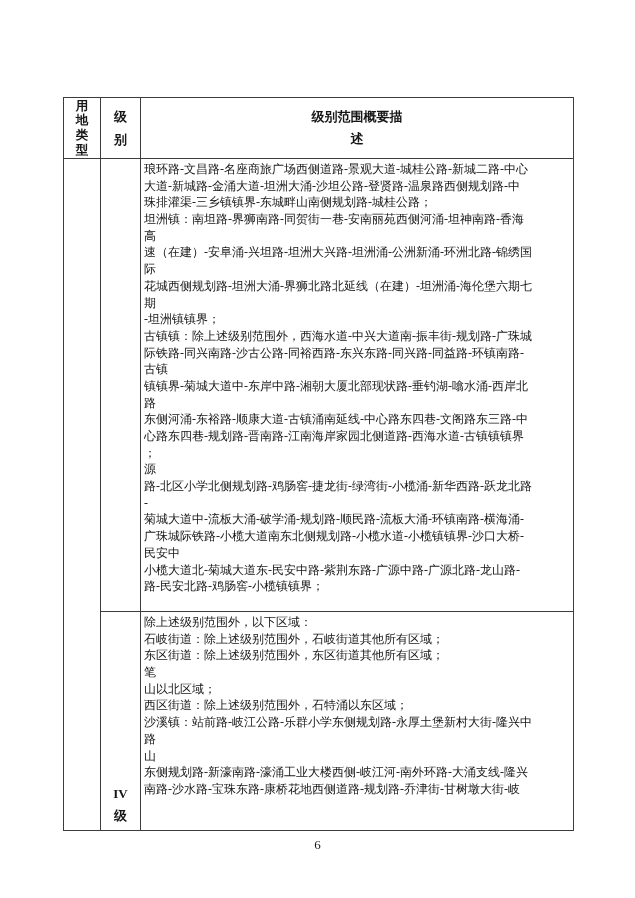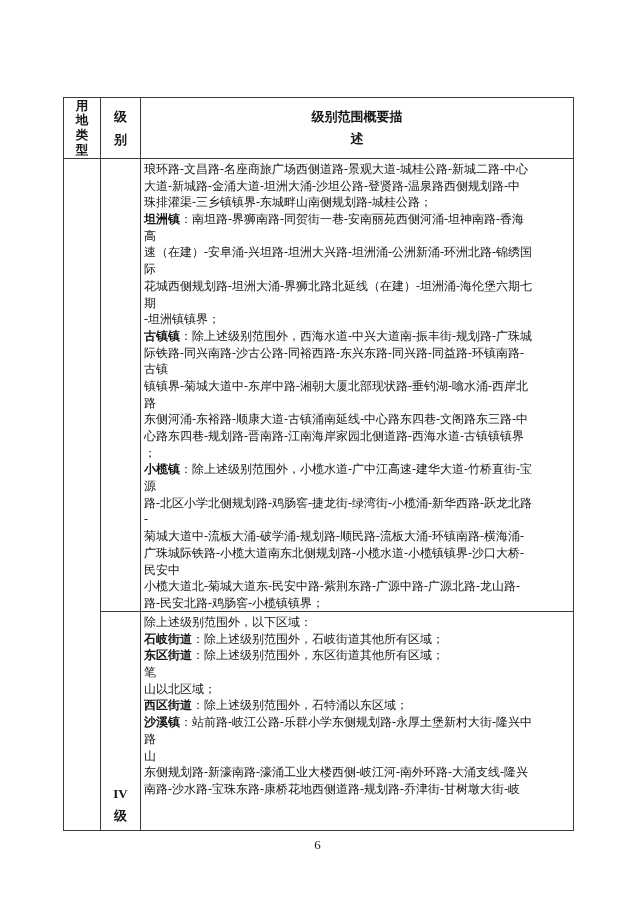--- a/index.html
+++ b/index.html
@@ -39,21 +39,21 @@
     display:flex; flex-direction:column; justify-content:flex-end; align-items:center;
     padding-bottom:3px; font-weight:bold; font-size:13px;
   }
   .lvl.r2 div { line-height:22px; }
   .txt {
     padding:2px 1px 0 3px;
     font-size:12px; line-height:16.7px;
     white-space:nowrap;
   }
   .tline { height:16.7px; }
-  .tline b { font-weight:bold; }
+  .tline b { font-weight:normal; }
   .page-number {
     position:absolute; top:837px; left:0; width:635px;
     text-align:center; font-size:13px; color:#1a1a1a;
   }
 </style>
 </head>
 <body>
 
 <div class="page">
 
@@ -92,21 +92,20 @@
         <div class="tline">期</div>
         <div class="tline">-坦洲镇镇界；</div>
         <div class="tline"><b>古镇镇</b>：除上述级别范围外，西海水道-中兴大道南-振丰街-规划路-广珠城</div>
         <div class="tline">际铁路-同兴南路-沙古公路-同裕西路-东兴东路-同兴路-同益路-环镇南路-</div>
         <div class="tline">古镇</div>
         <div class="tline">镇镇界-菊城大道中-东岸中路-湘朝大厦北部现状路-垂钓湖-噏水涌-西岸北</div>
         <div class="tline">路</div>
         <div class="tline">东侧河涌-东裕路-顺康大道-古镇涌南延线-中心路东四巷-文阁路东三路-中</div>
         <div class="tline">心路东四巷-规划路-晋南路-江南海岸家园北侧道路-西海水道-古镇镇镇界</div>
         <div class="tline">；</div>
-        <div class="tline"><b>小榄镇</b>：除上述级别范围外，小榄水道-广中江高速-建华大道-竹桥直街-宝</div>
         <div class="tline">源</div>
         <div class="tline">路-北区小学北侧规划路-鸡肠窖-捷龙街-绿湾街-小榄涌-新华西路-跃龙北路</div>
         <div class="tline">-</div>
         <div class="tline">菊城大道中-流板大涌-破学涌-规划路-顺民路-流板大涌-环镇南路-横海涌-</div>
         <div class="tline">广珠城际铁路-小榄大道南东北侧规划路-小榄水道-小榄镇镇界-沙口大桥-</div>
         <div class="tline">民安中</div>
         <div class="tline">小榄大道北-菊城大道东-民安中路-紫荆东路-广源中路-广源北路-龙山路-</div>
         <div class="tline">路-民安北路-鸡肠窖-小榄镇镇界；</div>
       </div>
 

